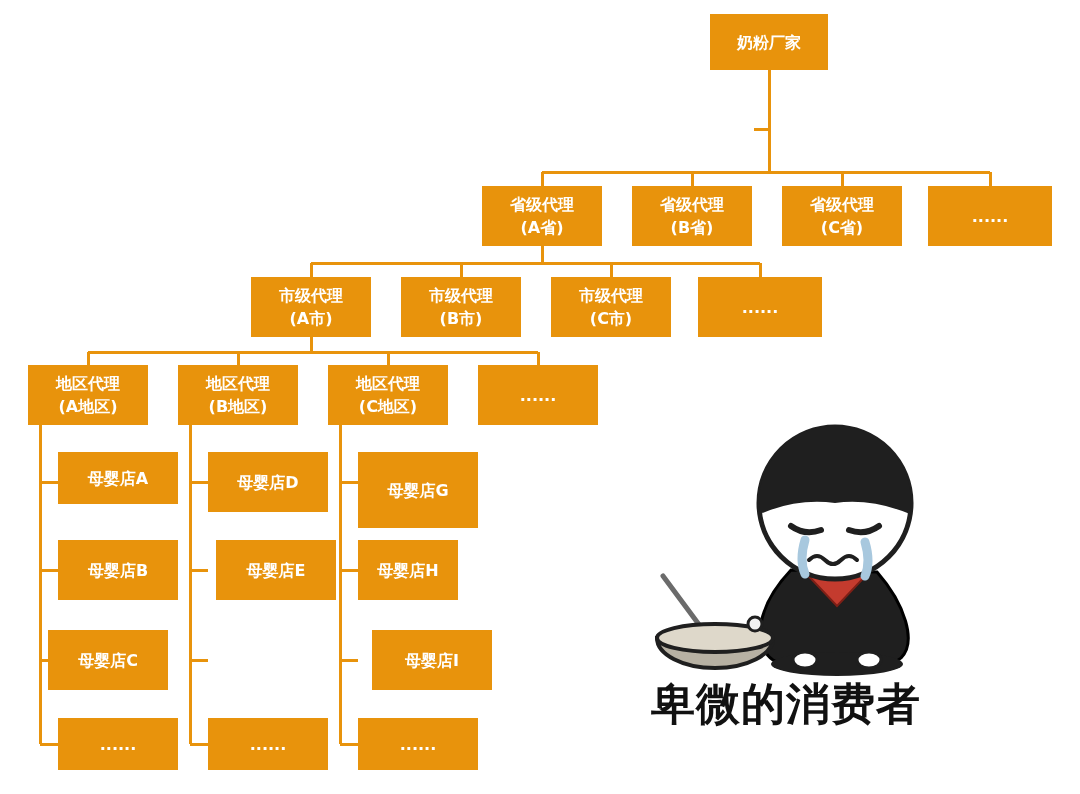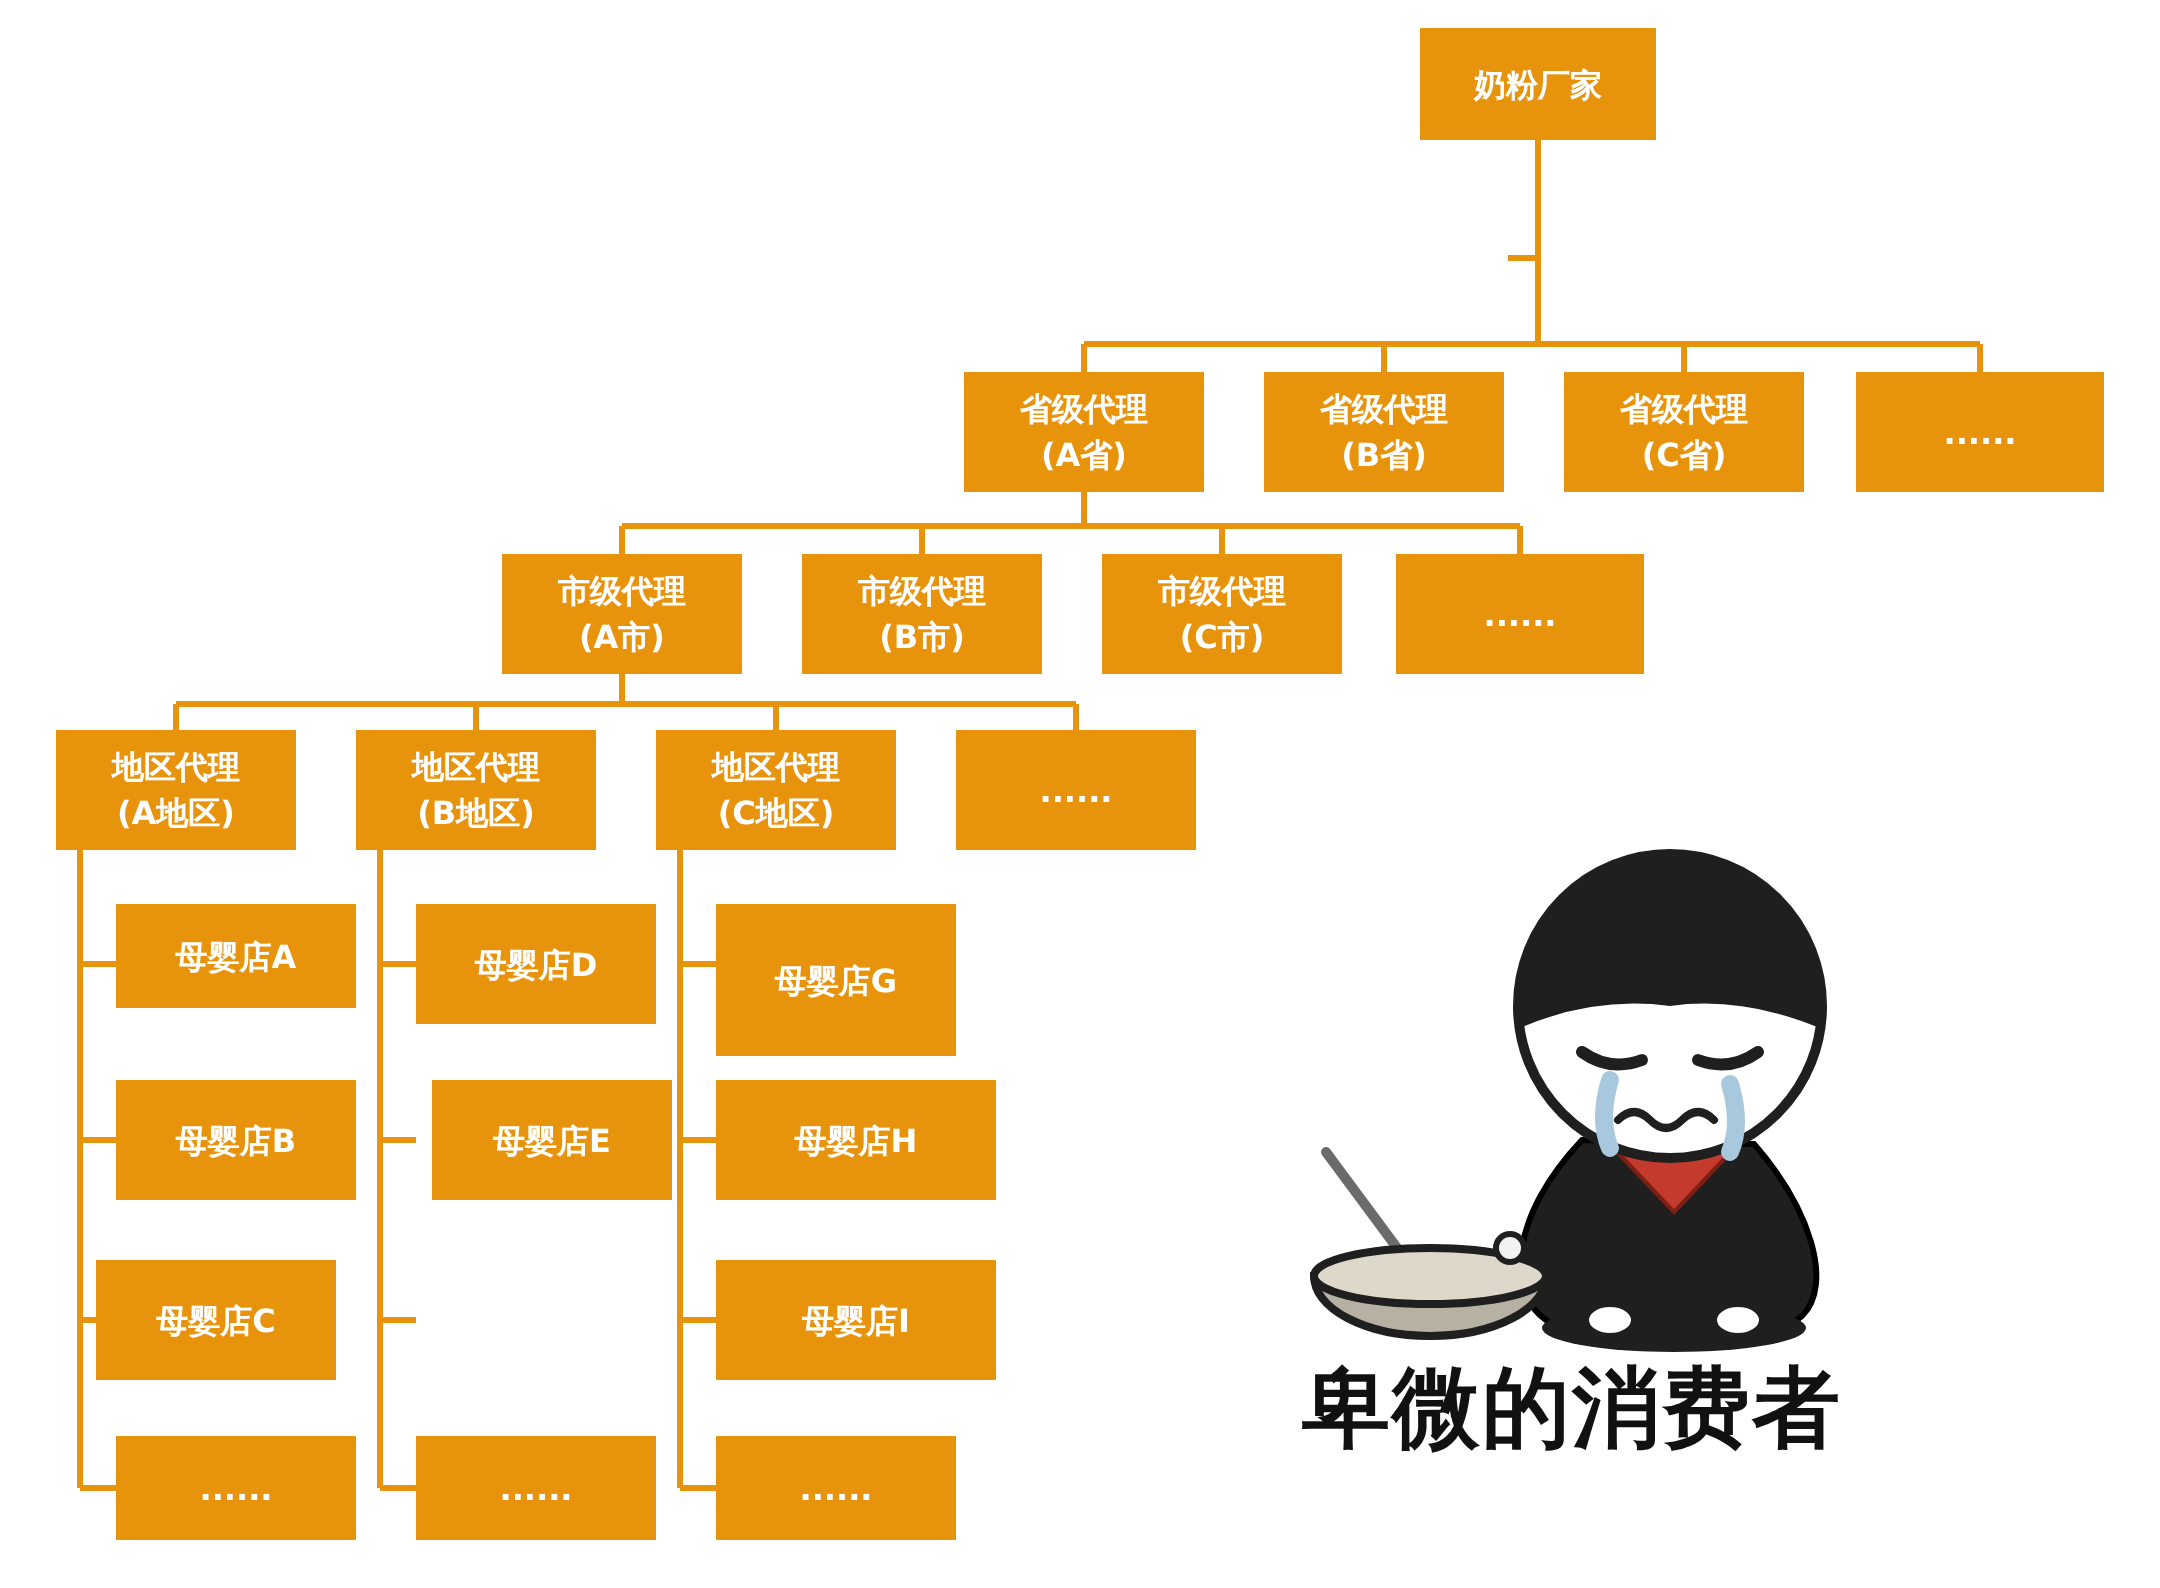--- a/index.html
+++ b/index.html
@@ -167,24 +167,24 @@
   <div class="node" style="left:216px;top:540px;width:120px;height:60px">
     <span>母婴店E</span>
   </div>
   <div class="node" style="left:208px;top:718px;width:120px;height:52px">
     <span>......</span>
   </div>
 
   <div class="node" style="left:358px;top:452px;width:120px;height:76px">
     <span>母婴店G</span>
   </div>
-  <div class="node" style="left:358px;top:540px;width:140px;height:60px">
+  <div class="node" style="left:358px;top:540px;width:100px;height:60px">
     <span>母婴店H</span>
   </div>
-  <div class="node" style="left:358px;top:630px;width:140px;height:60px">
+  <div class="node" style="left:372px;top:630px;width:120px;height:60px">
     <span>母婴店I</span>
   </div>
   <div class="node" style="left:358px;top:718px;width:120px;height:52px">
     <span>......</span>
   </div>
 
   <svg class="illustration" viewBox="0 0 360 290">
 
     <g>
       <path d="M186 162 C 150 200 148 238 168 252 C 190 266 278 266 296 250 C 312 234 300 196 272 164 Z" fill="#1f1f1f" stroke="#000000" stroke-width="3"></path>

